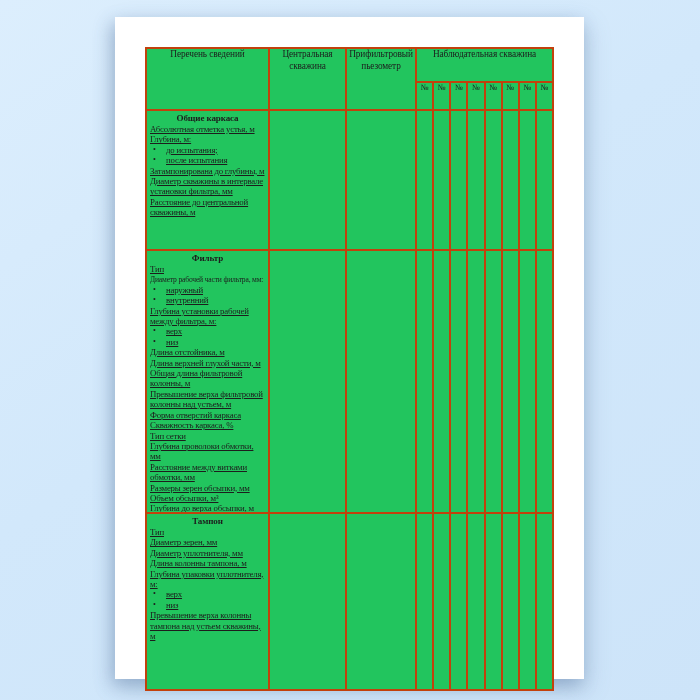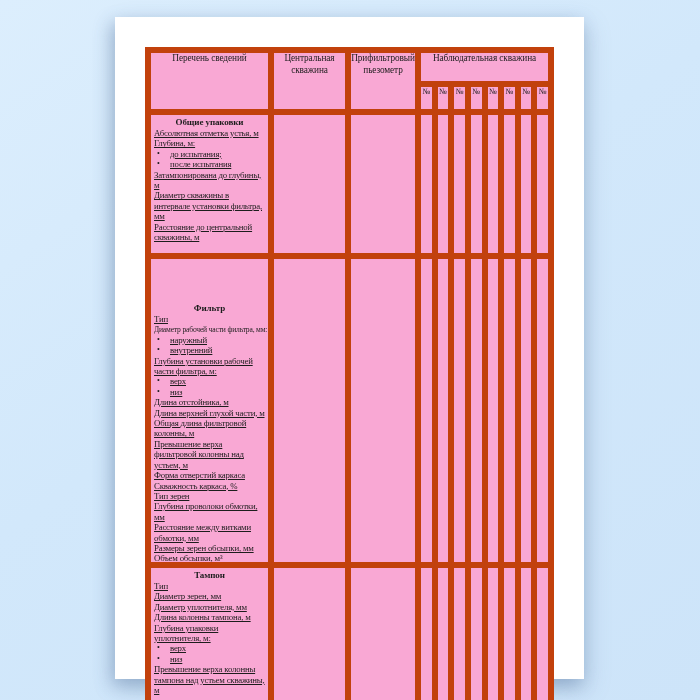--- a/index.html
+++ b/index.html
@@ -11,26 +11,26 @@
   .page {
     position:absolute; left:115px; top:17px; width:469px; height:662px;
     background:#ffffff;
     box-shadow: -4px 6px 16px rgba(96,125,165,0.40), 3px 9px 22px rgba(96,125,165,0.28);
   }
   table.doc {
     position:absolute; left:30px; top:30px;
     width:409px; border-collapse:collapse; table-layout:fixed;
     color:#1d1d1d;
   }
-  table.doc td { border:6px solid #c2410c; padding:0; vertical-align:top; background:#f9a8d4; }
+  table.doc td { border:2px solid #c2410c; padding:0; vertical-align:top; background:#22c55e; }
   .hc { text-align:center; vertical-align:middle; font-size:9.3px; line-height:11.5px; letter-spacing:-0.1px; padding:1px 2px; }
   .nc { text-align:center; vertical-align:middle; font-size:8px; padding:0; }
   .sw { overflow:hidden; }
   .sw1 { height:138px; }
-  .sw2 { height:261px;margin-top:42px; }
+  .sw2 { height:261px; }
   .sw3 { height:137px; }
   .sec-t { font-weight:bold; font-size:9px; line-height:11px; text-align:center; padding-top:2px; letter-spacing:-0.1px; }
   .ln { font-size:8.8px; line-height:10.4px; letter-spacing:-0.2px; padding:0 2px 0 3px;text-decoration:underline; }
   .ln.b { padding-left:19px; position:relative; }
   .blt { position:absolute; left:6px; top:0; font-size:8px; }
   .cond .ct { display:inline-block; white-space:nowrap; transform:scaleX(0.86); transform-origin:0 50%; }
 </style>
 </head>
 <body>
 
@@ -56,21 +56,21 @@
       <td class="nc">№</td>
       <td class="nc">№</td>
       <td class="nc">№</td>
       <td class="nc">№</td>
       <td class="nc">№</td>
     </tr>
 
     <tr style="height:140px">
       <td>
         <div class="sw sw1">
-          <div class="sec-t">Общие упаковки</div>
+          <div class="sec-t">Общие каркаса</div>
           <div class="ln">Абсолютная отметка устья, м</div>
           <div class="ln">Глубина, м:</div>
           <div class="ln b"><span class="blt">•</span><span>до испытания;</span></div>
           <div class="ln b"><span class="blt">•</span><span>после испытания</span></div>
           <div class="ln">Затампонирована до глубины, м</div>
           <div class="ln">Диаметр скважины в интервале установки фильтра, мм</div>
           <div class="ln">Расстояние до центральной скважины, м</div>
         </div>
       </td>
       <td></td>
@@ -86,30 +86,30 @@
     </tr>
 
     <tr style="height:263px">
       <td>
         <div class="sw sw2">
           <div class="sec-t">Фильтр</div>
           <div class="ln">Тип</div>
           <div class="ln cond"><span class="ct">Диаметр рабочей части фильтра, мм:</span></div>
           <div class="ln b"><span class="blt">•</span><span>наружный</span></div>
           <div class="ln b"><span class="blt">•</span><span>внутренний</span></div>
-          <div class="ln">Глубина установки рабочей части фильтра, м:</div>
+          <div class="ln">Глубина установки рабочей между фильтра, м:</div>
           <div class="ln b"><span class="blt">•</span><span>верх</span></div>
           <div class="ln b"><span class="blt">•</span><span>низ</span></div>
           <div class="ln">Длина отстойника, м</div>
           <div class="ln">Длина верхней глухой части, м</div>
           <div class="ln">Общая длина фильтровой колонны, м</div>
           <div class="ln">Превышение верха фильтровой колонны над устьем, м</div>
           <div class="ln">Форма отверстий каркаса</div>
           <div class="ln">Скважность каркаса, %</div>
-          <div class="ln">Тип зерен</div>
+          <div class="ln">Тип сетки</div>
           <div class="ln">Глубина проволоки обмотки, мм</div>
           <div class="ln">Расстояние между витками обмотки, мм</div>
           <div class="ln">Размеры зерен обсыпки, мм</div>
           <div class="ln">Объем обсыпки, м³</div>
           <div class="ln">Глубина до верха обсыпки, м</div>
         </div>
       </td>
       <td></td>
       <td></td>
       <td></td>

